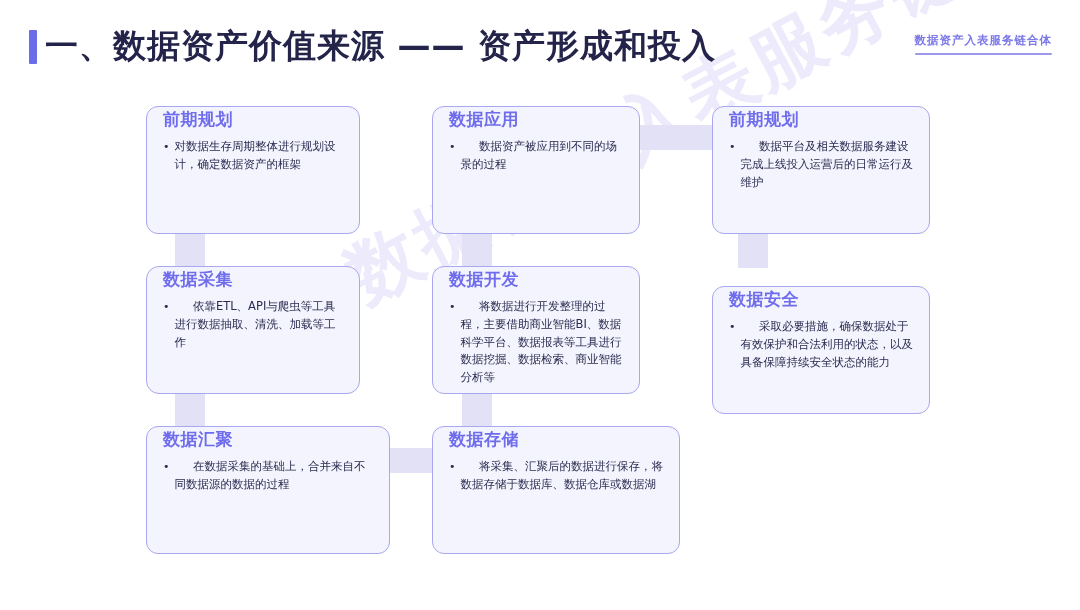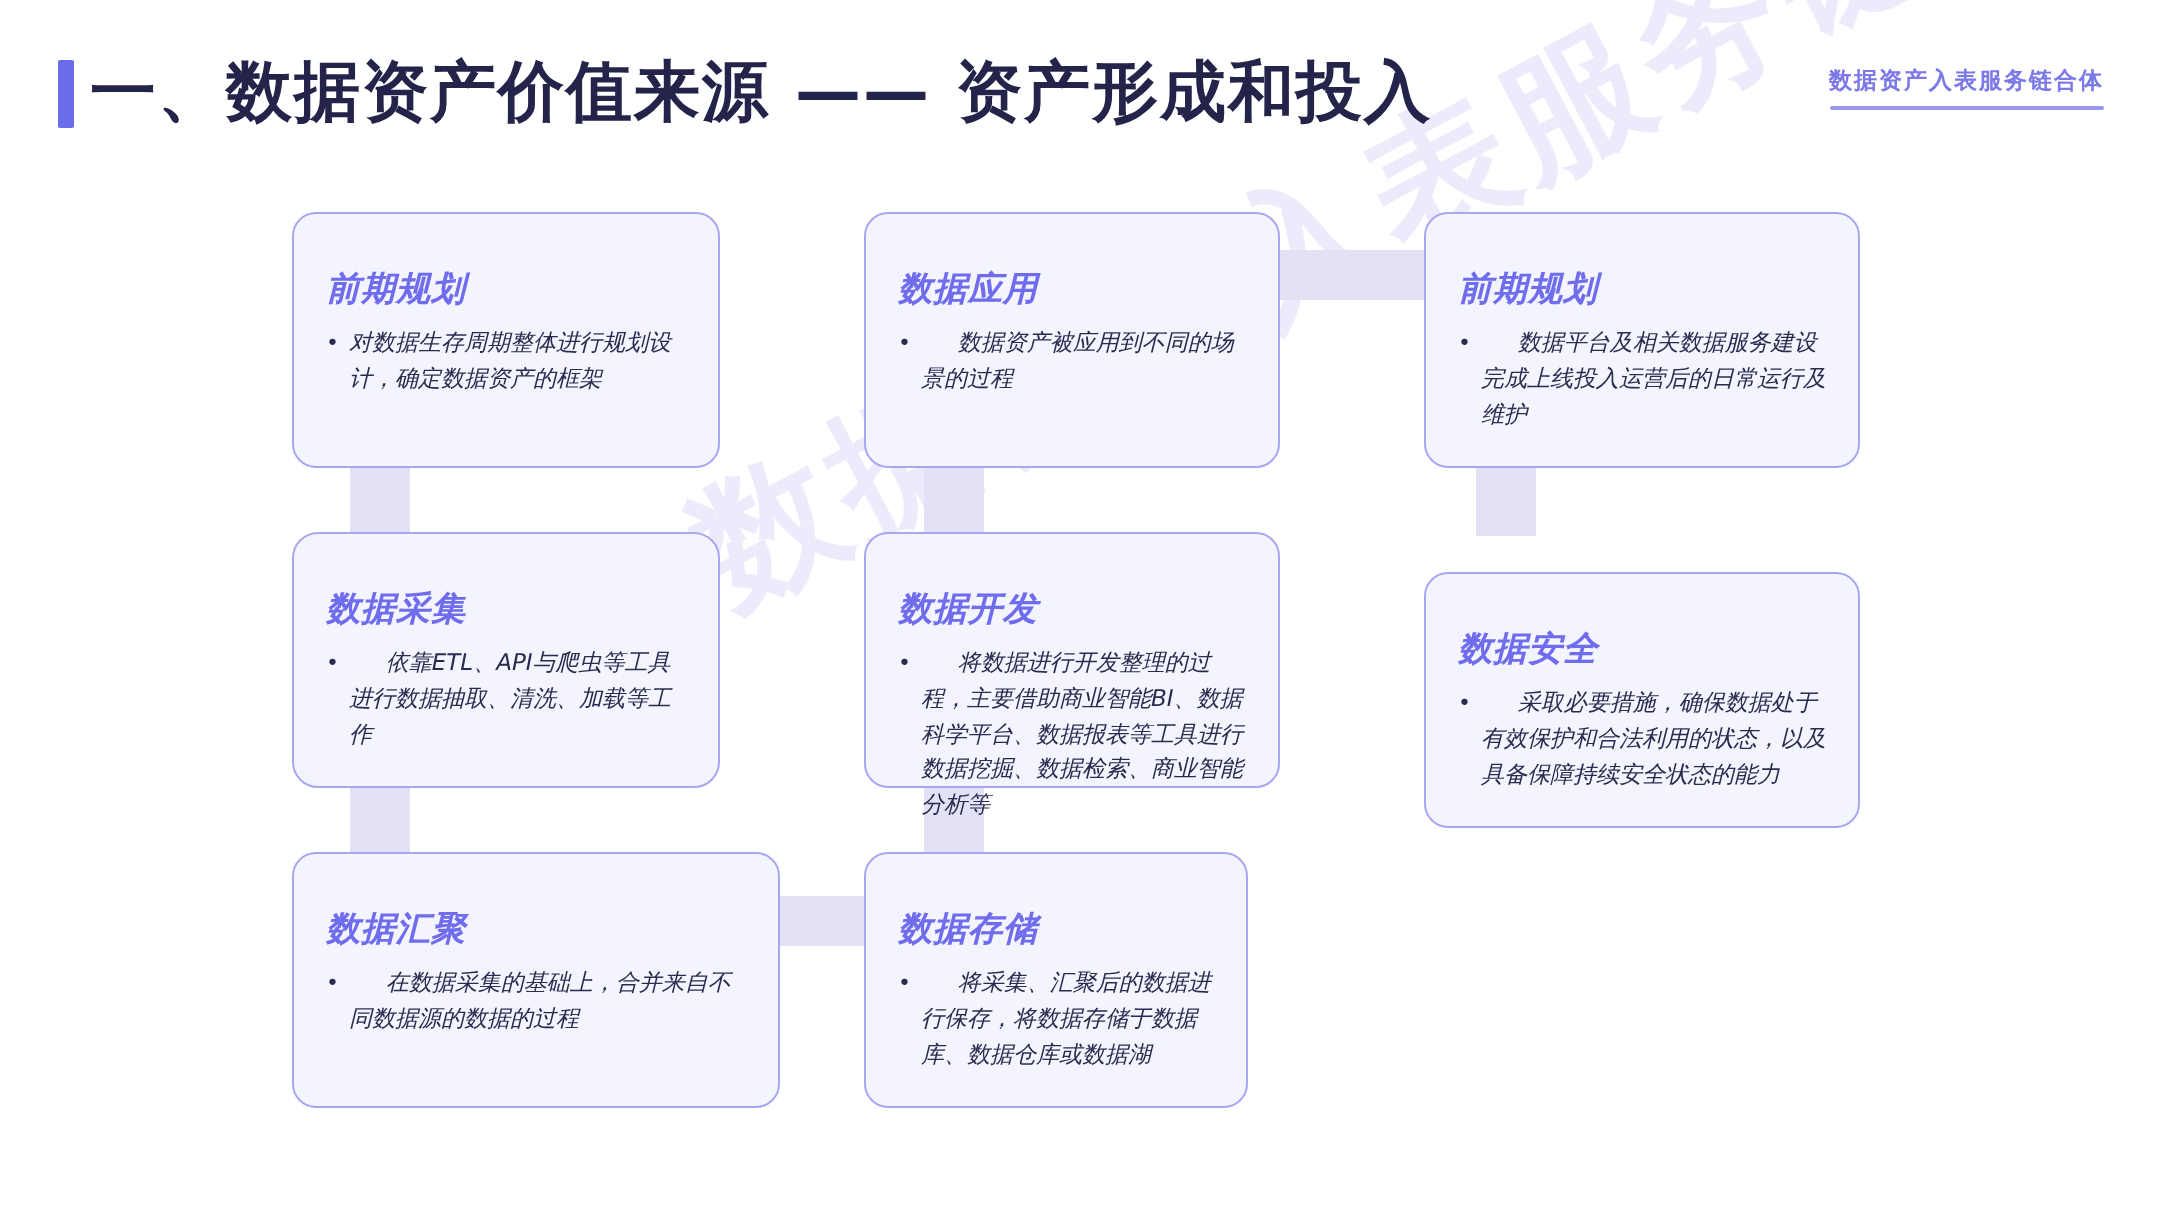--- a/index.html
+++ b/index.html
@@ -49,22 +49,21 @@
   
   .connector{position:absolute;background:#e3e1f6;z-index:1;}
 
   
   .card{
     position:absolute;z-index:2;
     background:#f3f4fd;
     border:1.4px solid #a9a7ef;
     border-radius:12px;
     box-sizing:border-box;
-    padding:26px 16px 12px 16px;
-    font-style:italic;
+    padding:1px 16px 12px 16px;
   }
   .card-title{
     font-size:17px;font-weight:bold;color:#6f6ded;
     letter-spacing:0.5px;margin:0 0 7px 0;
     font-family:"DejaVu Sans","Liberation Sans",sans-serif;
   }
   .card-body{
     display:flex;align-items:flex-start;
     font-size:11.5px;line-height:1.55;color:#2b2b50;
     font-family:"DejaVu Sans","Liberation Sans",sans-serif;
@@ -149,21 +148,21 @@
   </div>
 
   <div class="card" style="left:146px;top:426px;width:244px;height:128px;">
     <div class="card-title">数据汇聚</div>
     <div class="card-body">
       <span class="bullet">•</span>
       <span class="card-text">在数据采集的基础上，合并来自不同数据源的数据的过程</span>
     </div>
   </div>
 
-  <div class="card" style="left:432px;top:426px;width:192px;height:128px;">
+  <div class="card" style="left:432px;top:426px;width:248px;height:128px;">
     <div class="card-title">数据存储</div>
     <div class="card-body">
       <span class="bullet">•</span>
       <span class="card-text">将采集、汇聚后的数据进行保存，将数据存储于数据库、数据仓库或数据湖</span>
     </div>
   </div>
 
 </div>
 
 </body></html>

